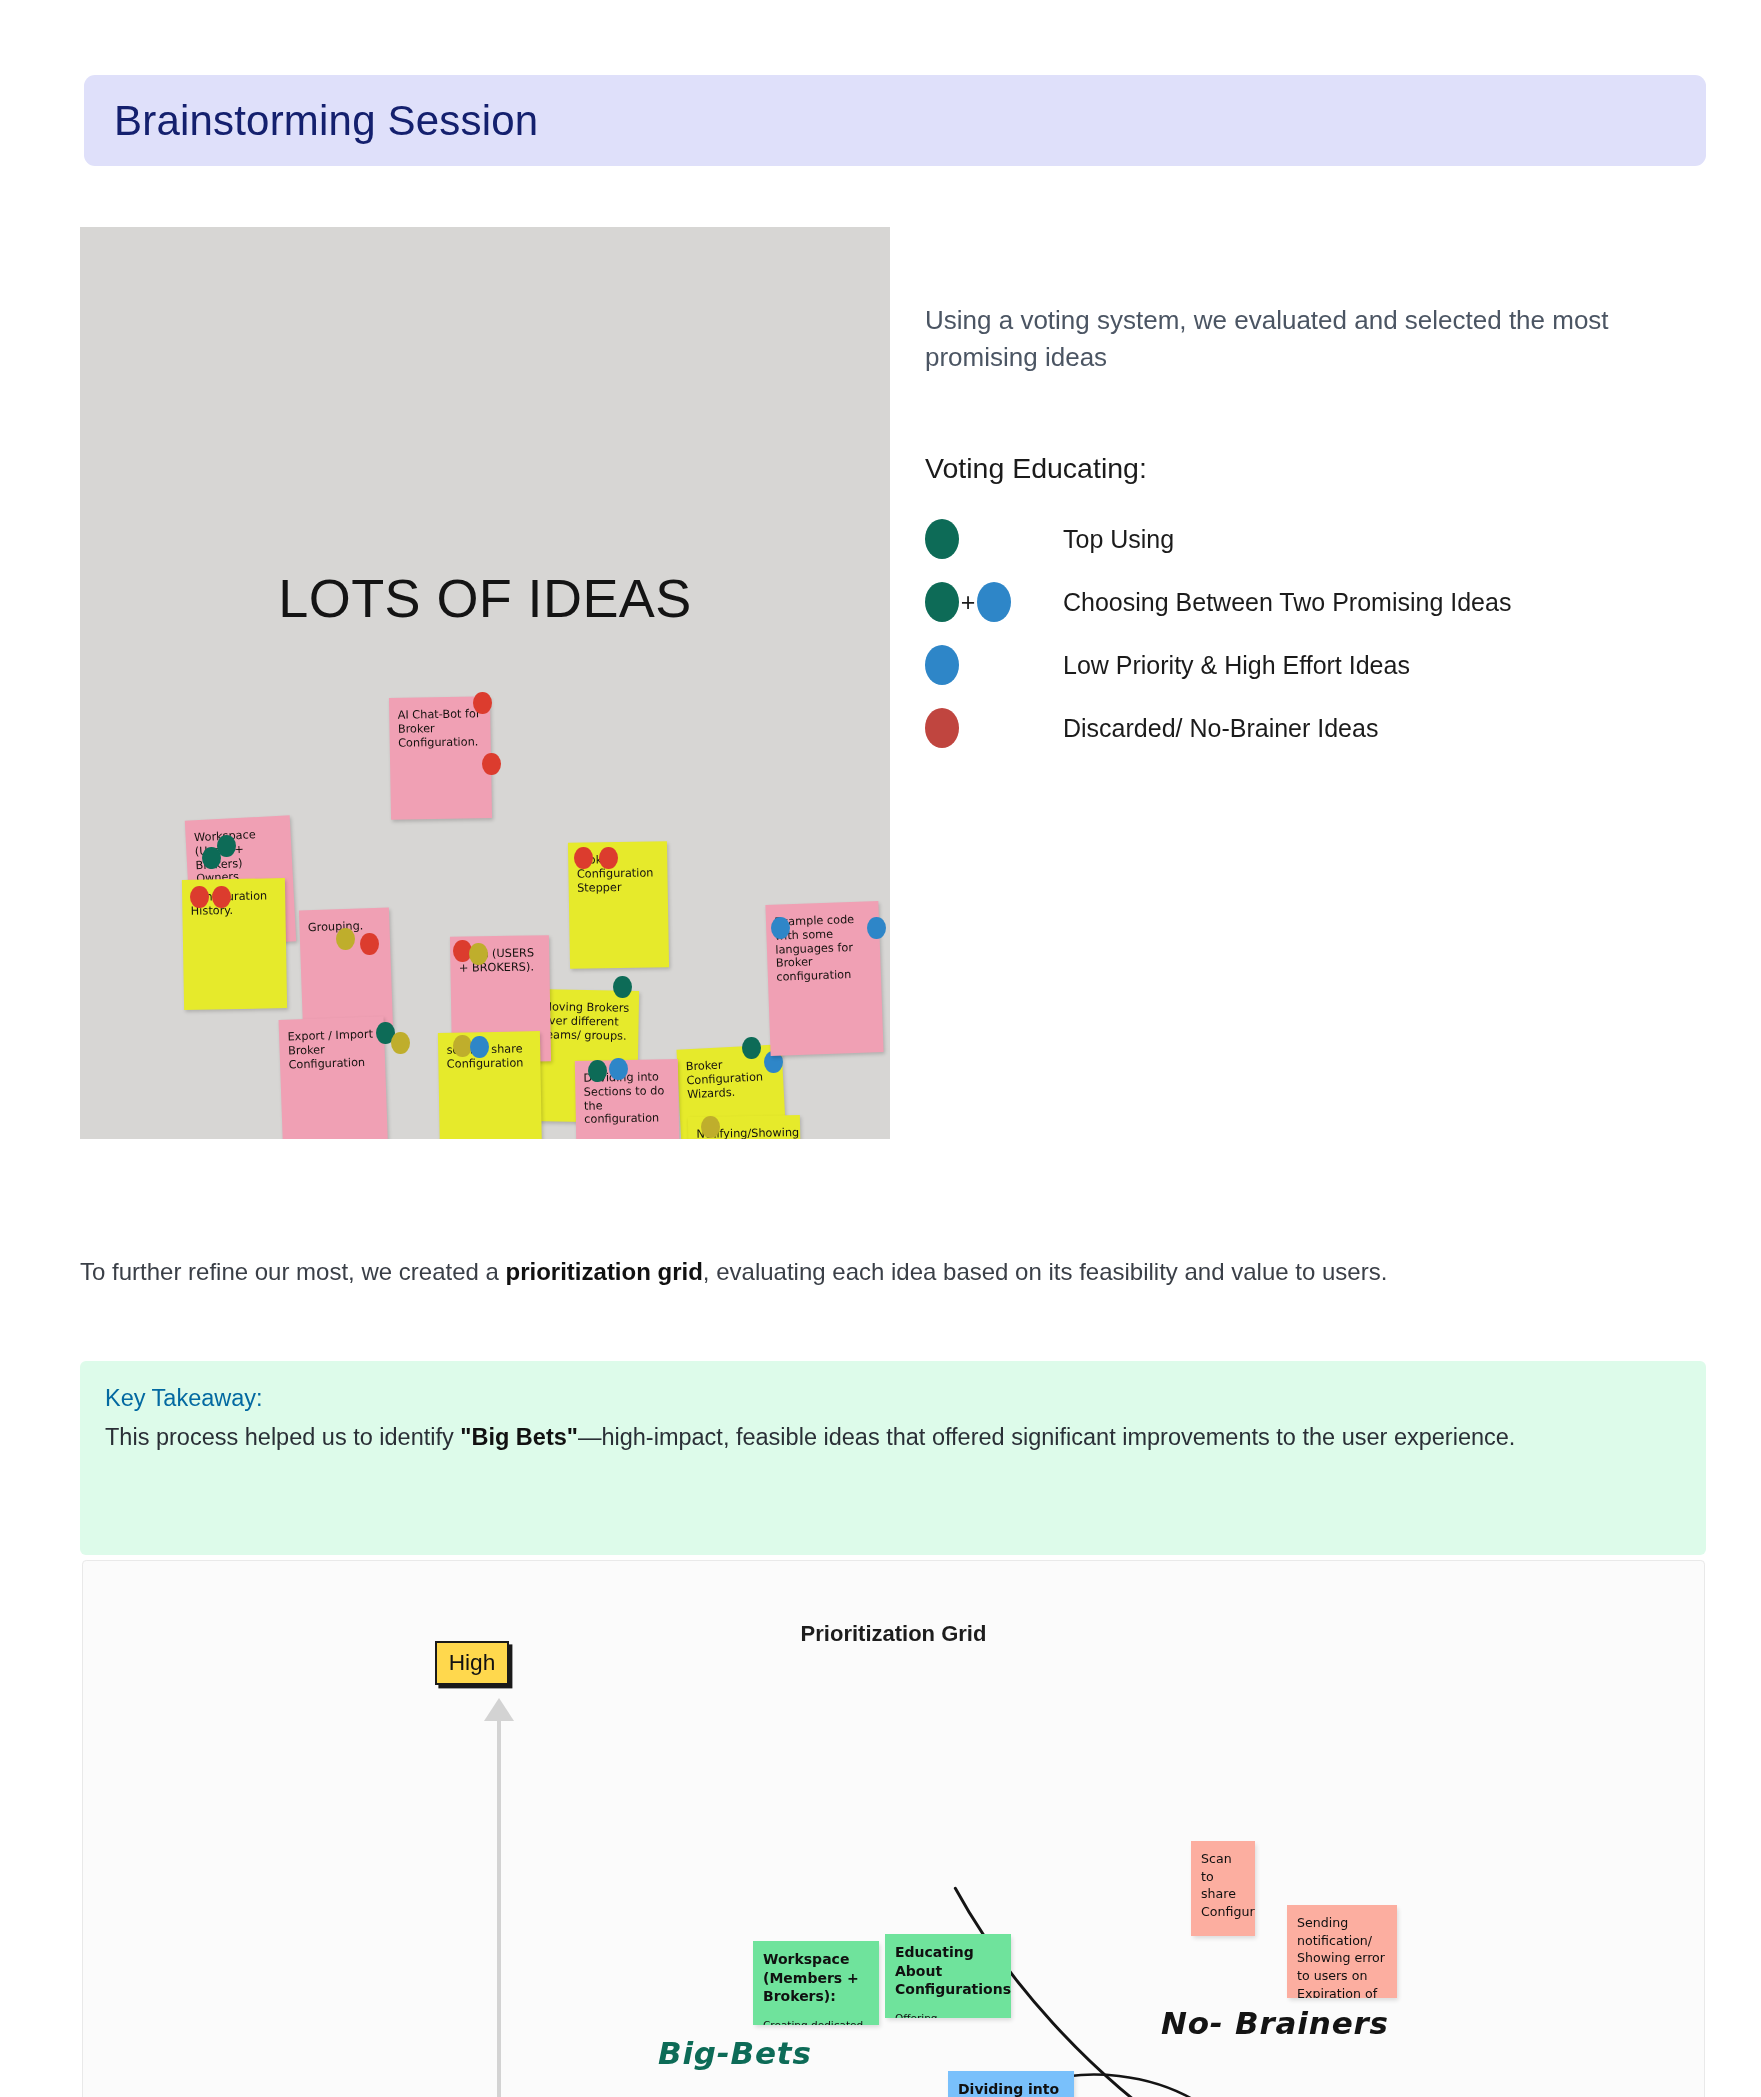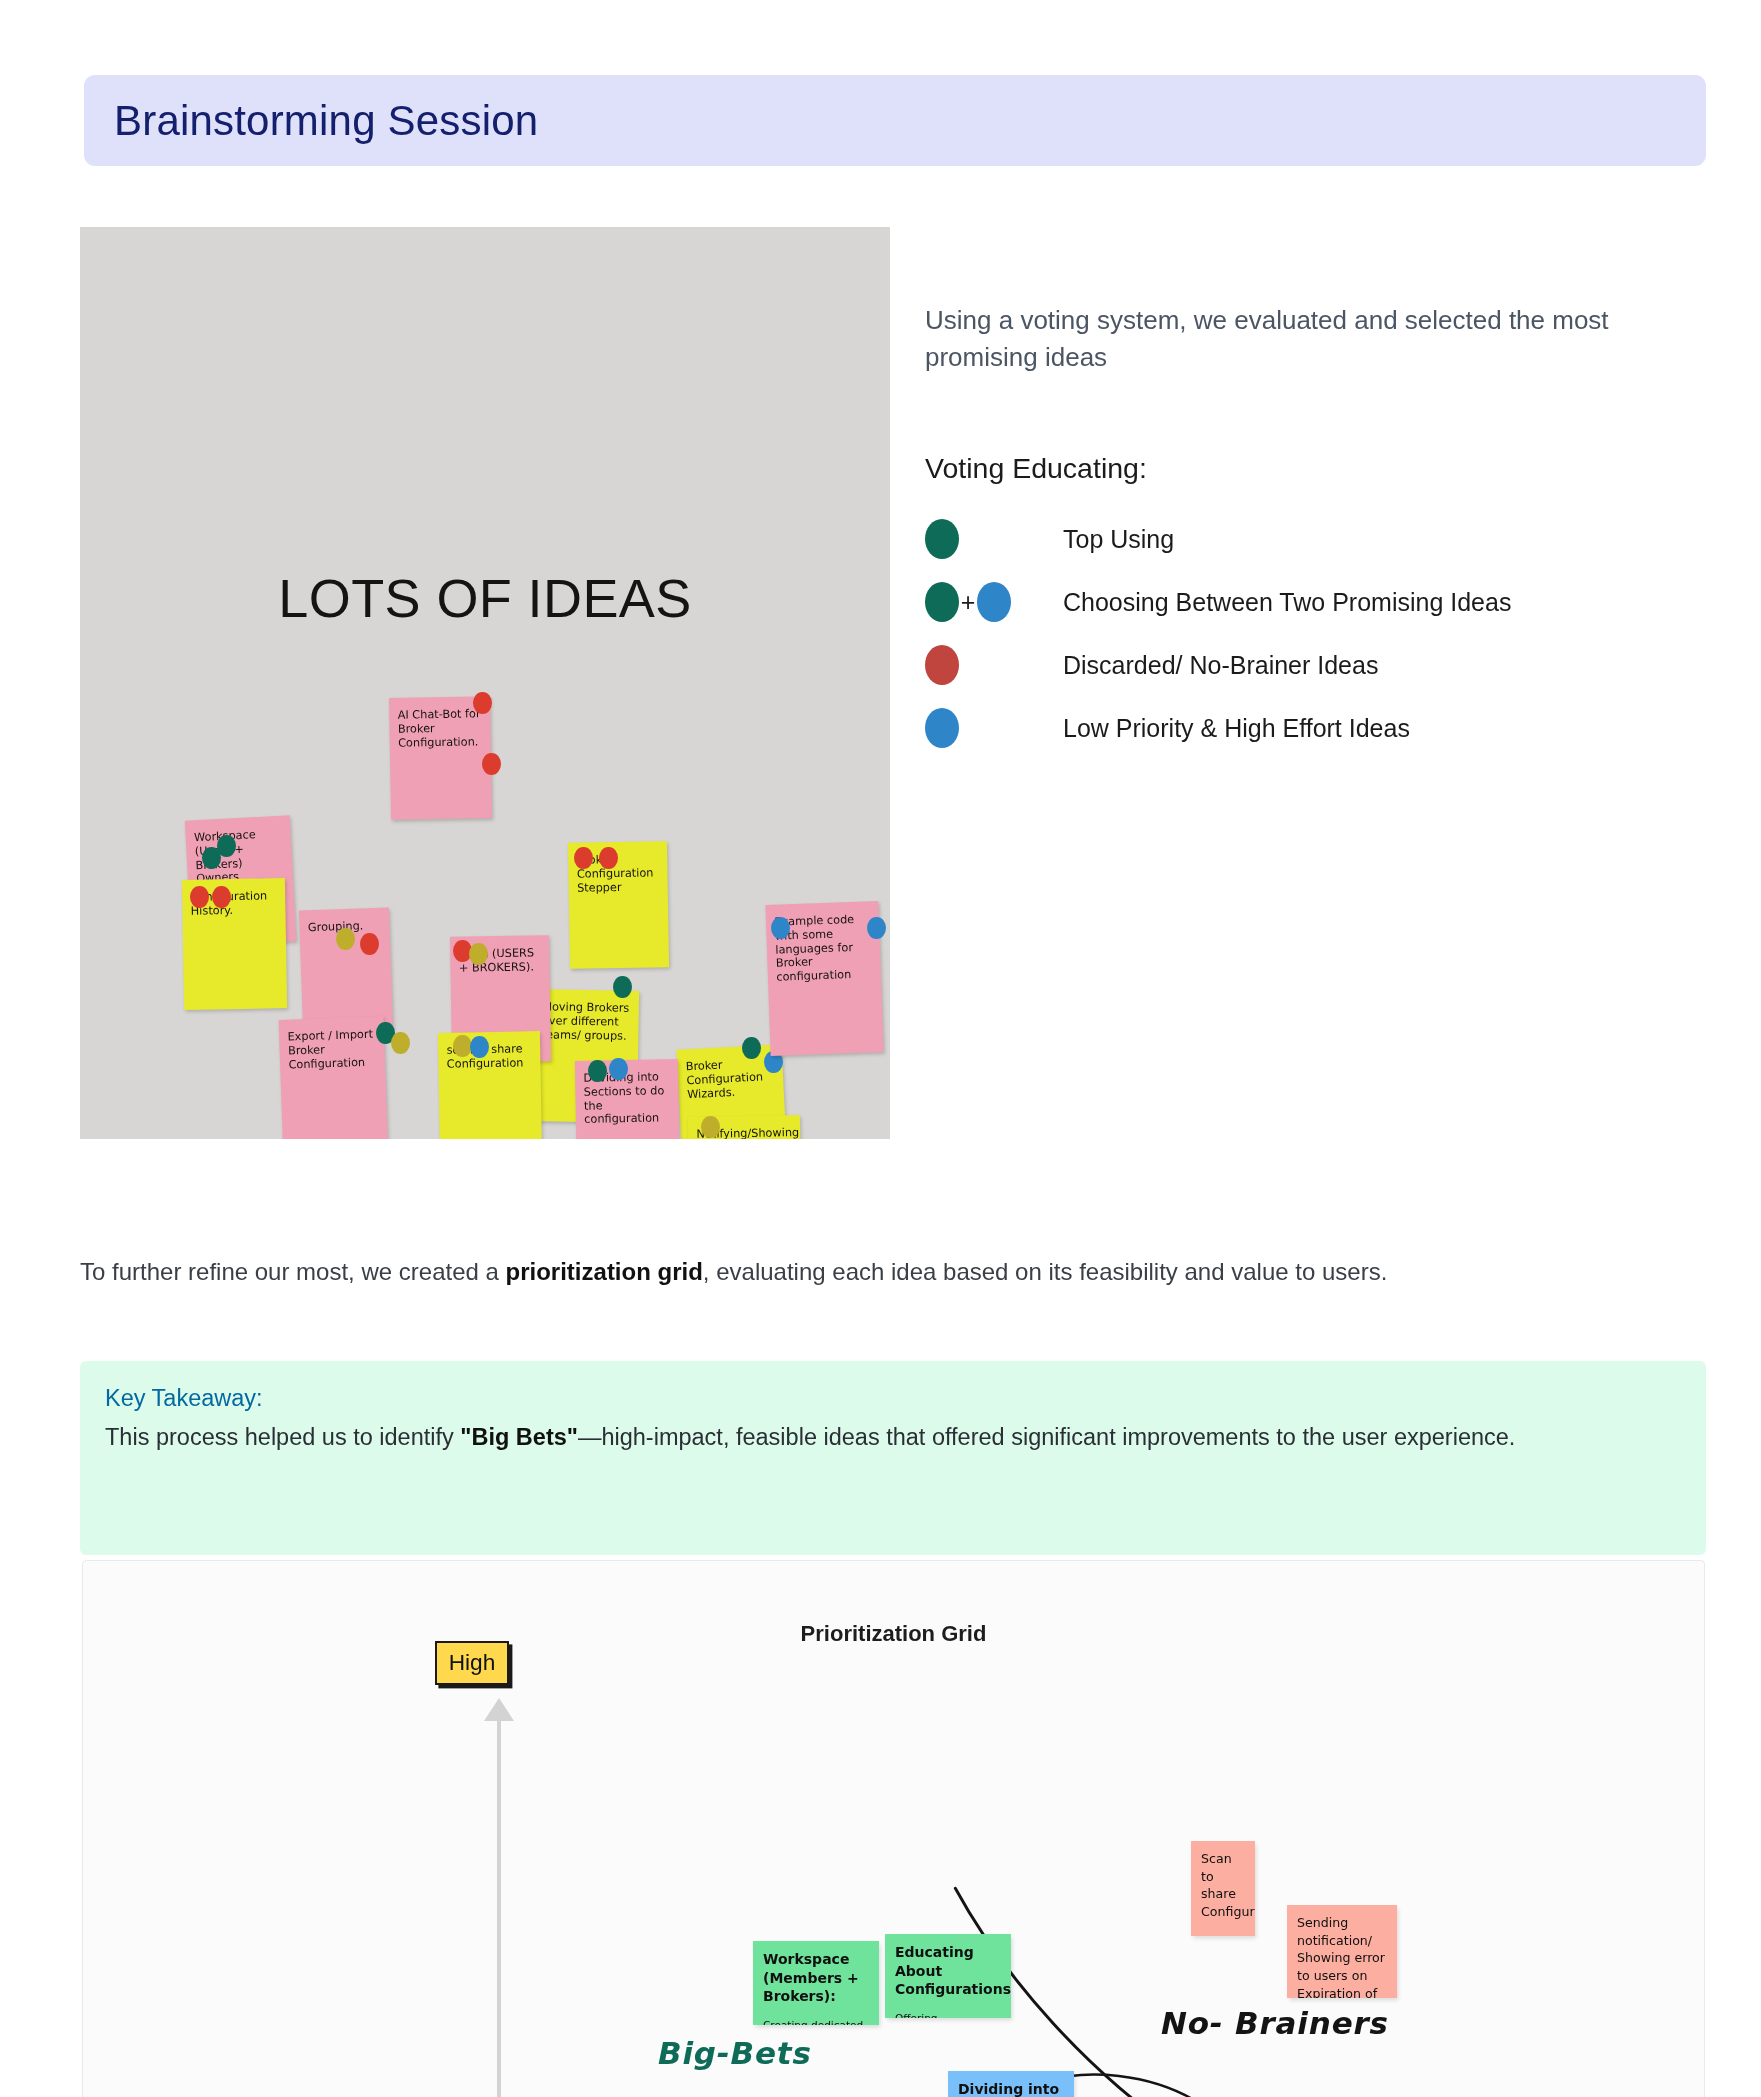--- a/index.html
+++ b/index.html
@@ -347,32 +347,32 @@
         <div class="swatches">
           <span class="circ c-green"></span>
           <span class="plus">+</span>
           <span class="circ c-blue"></span>
         </div>
         <div class="legend-label" style="width:642px;">Choosing Between Two Promising Ideas</div>
       </div>
 
       <div class="legend-row">
         <div class="swatches">
+          <span class="circ c-blue"></span>
+        </div>
+        <div class="legend-label">Low Priority &amp; High Effort Ideas</div>
+      </div>
+
+      <div class="legend-row">
+        <div class="swatches">
           <span class="circ c-red"></span>
         </div>
         <div class="legend-label">Discarded/ No-Brainer Ideas</div>
       </div>
 
-      <div class="legend-row">
-        <div class="swatches">
-          <span class="circ c-blue"></span>
-        </div>
-        <div class="legend-label">Low Priority &amp; High Effort Ideas</div>
-      </div>
-
     </div>
   </div>
 
   <div class="para"><span>To further refine our most, we created a </span><b>prioritization grid</b><span>, evaluating each idea based on its feasibility and value to users.</span></div>
 
   <div class="callout">
     <div class="callout-title">Key Takeaway:</div>
     <div class="callout-body"><span>This process helped us to identify </span><b>"Big Bets"</b><span>—high-impact, feasible ideas that offered significant improvements to the user experience.</span></div>
   </div>
 

